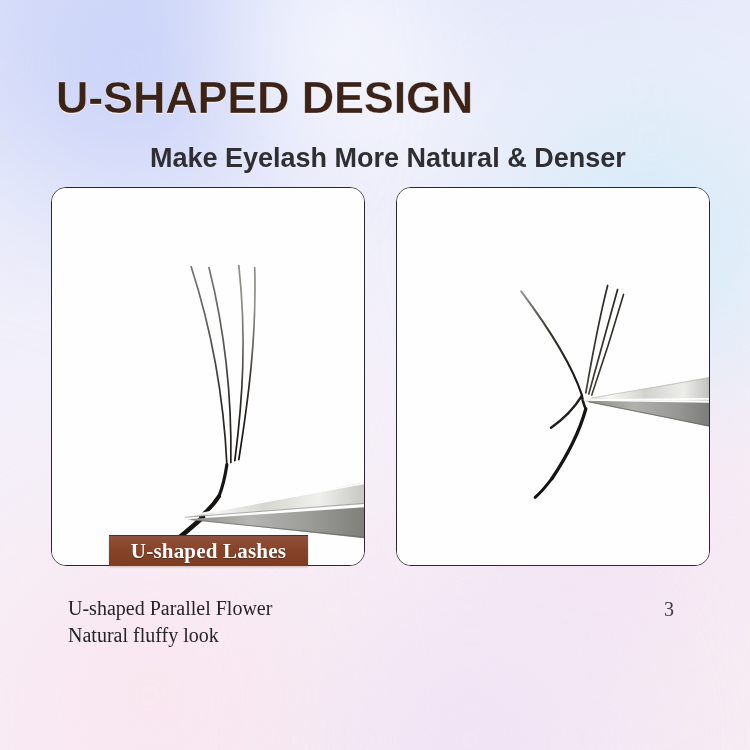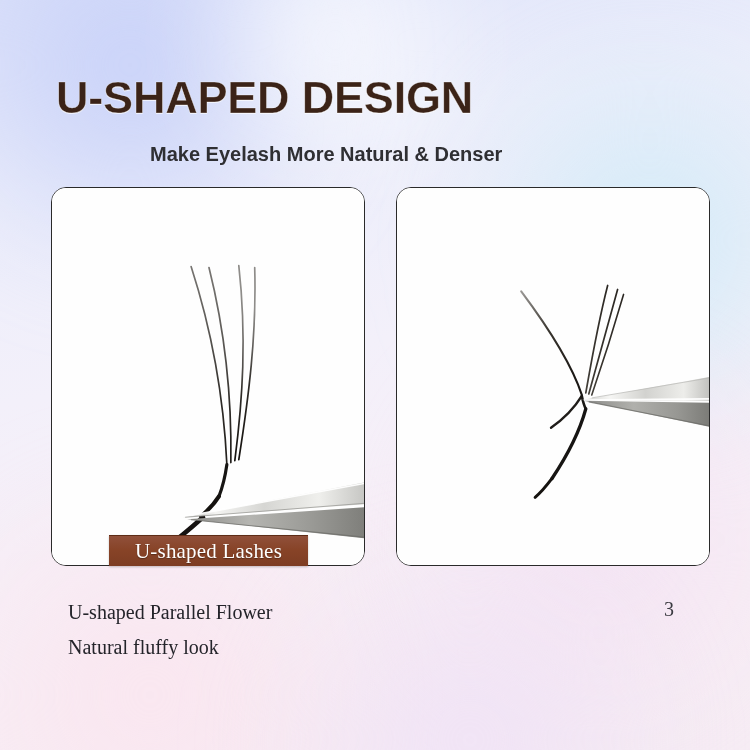--- a/index.html
+++ b/index.html
@@ -43,21 +43,21 @@
   #page-title {
     position:absolute; left:56px; top:72px;
     font-size:45px; font-weight:bold; letter-spacing:-.2px;
     color:#3b2318;
     -webkit-text-stroke:.6px rgba(255,255,255,.55);
     text-shadow:0 1px 0 rgba(255,255,255,.6);
     white-space:nowrap;
   }
   #page-subtitle {
     position:absolute; left:150px; top:143px;
-    font-size:20px; font-weight:bold; color:#2f2f33;
+    font-size:27px; font-weight:bold; color:#2f2f33;
     white-space:nowrap;
   }
 
   
   .card {
     position:absolute; top:187px; width:314px; height:379px;
     background:#fff; border:1.4px solid #2a2a2a; border-radius:15px;
     overflow:hidden;
   }
   #card-left  { left:51px;  }
@@ -70,32 +70,32 @@
   .banner {
     position:absolute; height:31px;
     background:linear-gradient(180deg,#90503a 0%, #874327 48%, #7d3d23 100%);
     border-top:1px solid #5e2c16;
     display:flex; align-items:center; justify-content:center;
     z-index:4;
     box-shadow:0 1px 2px rgba(0,0,0,.22);
   }
   .banner-text {
     font-family:"Liberation Serif", serif;
-    font-weight:normal; font-size:21px; color:#fff;
+    font-weight:bold; font-size:21px; color:#fff;
     letter-spacing:.2px; white-space:nowrap;
     text-shadow:0 1px 1px rgba(0,0,0,.35);
   }
   #banner-left  { left:109px; top:535px; width:199px; }
   #banner-right { left:446px; top:535px; width:199px; }
 
   
   .caption {
     position:absolute;
     font-family:"Liberation Serif", serif;
-    font-size:20px; color:#24242a; line-height:35px;
+    font-size:20px; color:#24242a; line-height:27px;
     white-space:pre-line;
   }
   #caption-left  { left:68px;  top:595px; }
   #caption-right { left:465px; top:595px; }
 
   #page-number {
     position:absolute; right:-4px; top:598px;
     font-family:"Liberation Serif", serif;
     font-size:20px; color:#3a3a40;
   }

